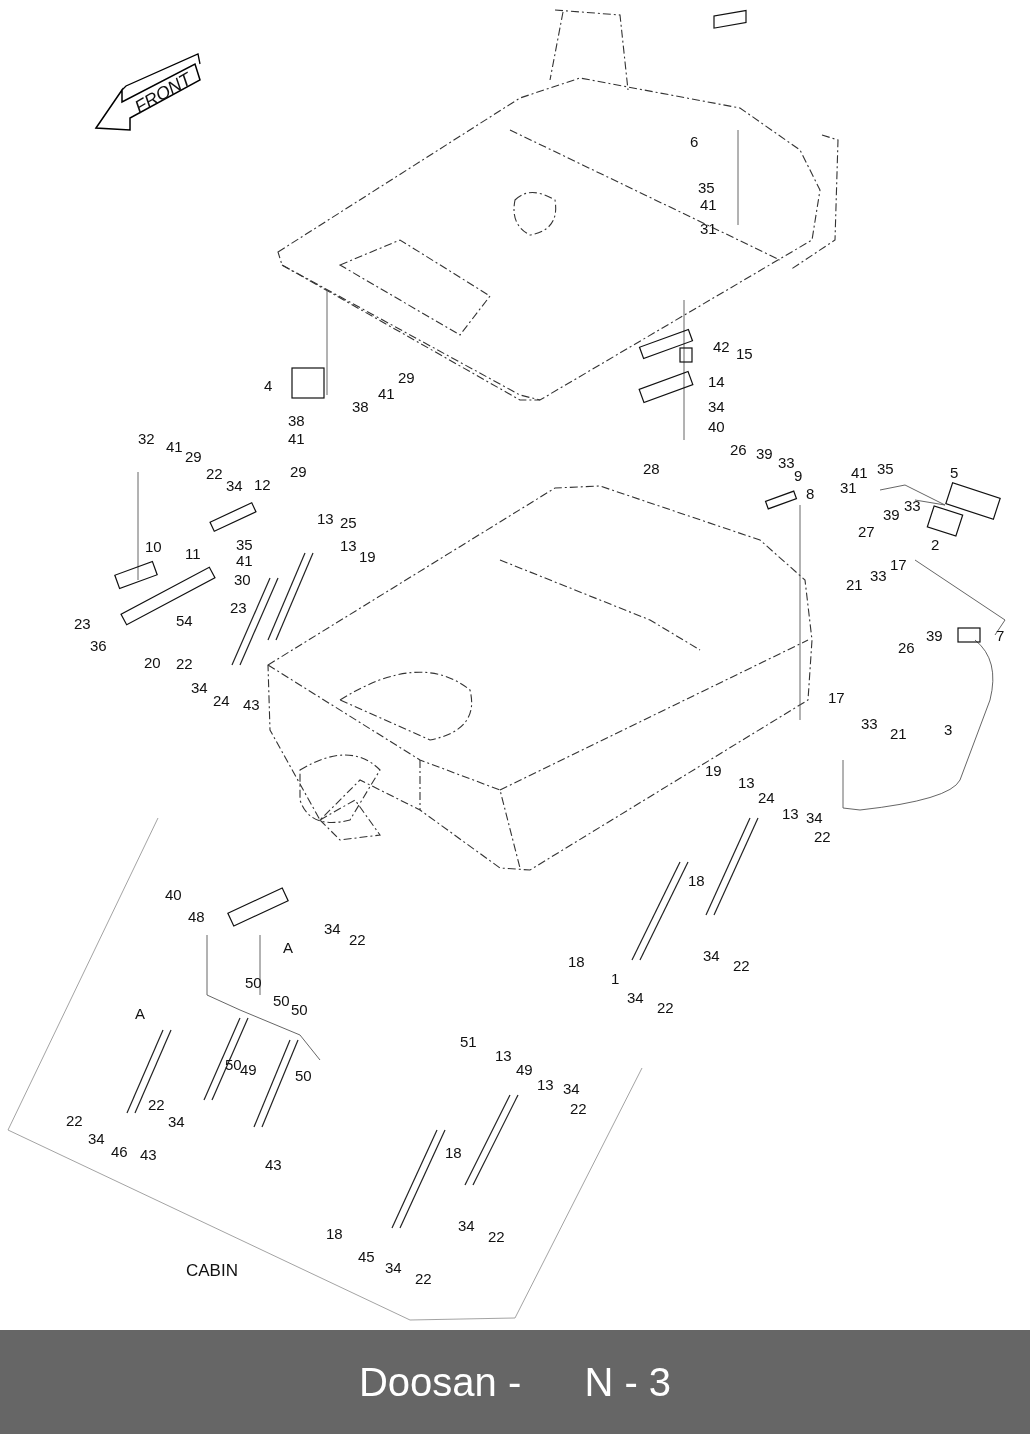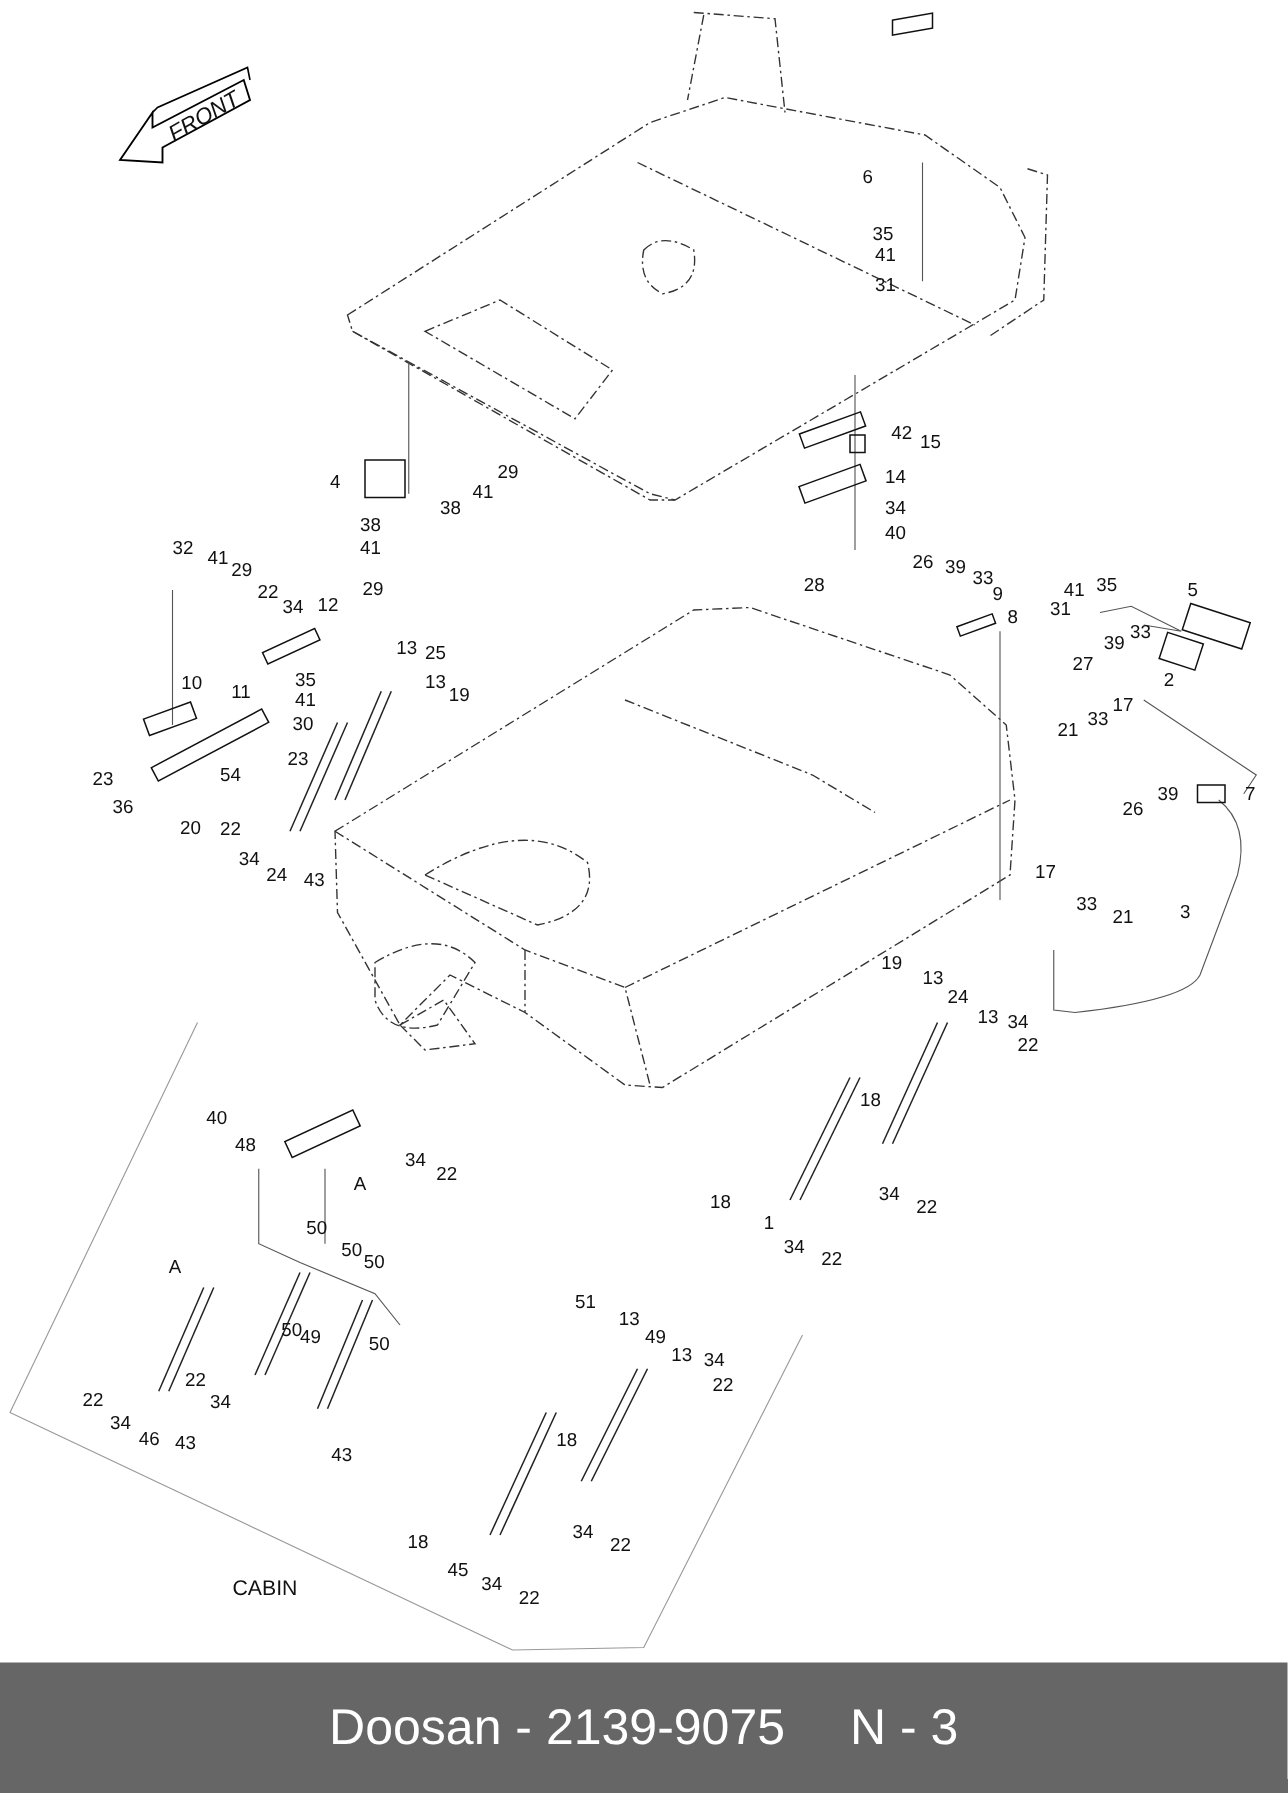--- a/index.html
+++ b/index.html
@@ -206,14 +206,14 @@
     <div class="callout" style="left: 385px; top: 1260px;">34</div>
     <div class="callout" style="left: 415px; top: 1271px;">22</div>
   </div>
 
 <div class="callout front-text" style="left:132px;top:84px;transform:rotate(-30deg);">FRONT</div>
 <div class="cabin-label">CABIN</div>
 <div class="callout" style="left:283px;top:940px;">A</div>
 <div class="callout" style="left:135px;top:1006px;">A</div>
 
 <div id="footer">
-  <span>Doosan</span>&nbsp;<span>-</span>&nbsp;<span>2139-9075</span><span class="sep"></span><span>N - 3</span>
+  <span>Doosan</span>&nbsp;<span>-</span>&nbsp;<span class="sep"></span><span>N - 3</span>
 </div>
 
 </body></html>

